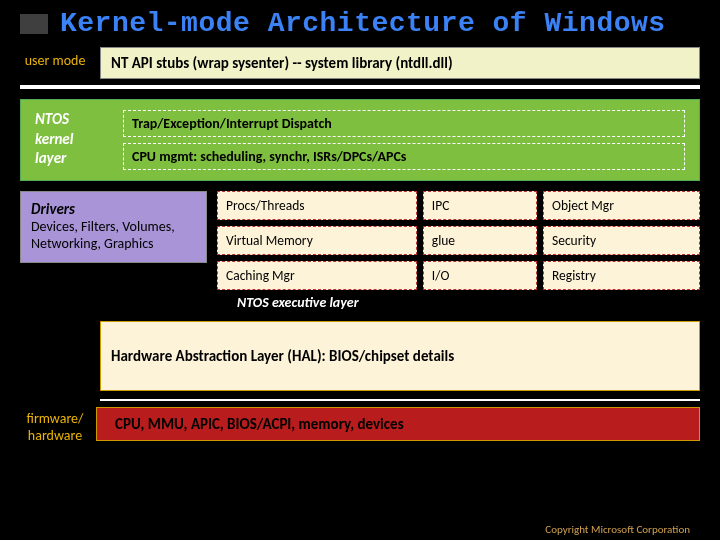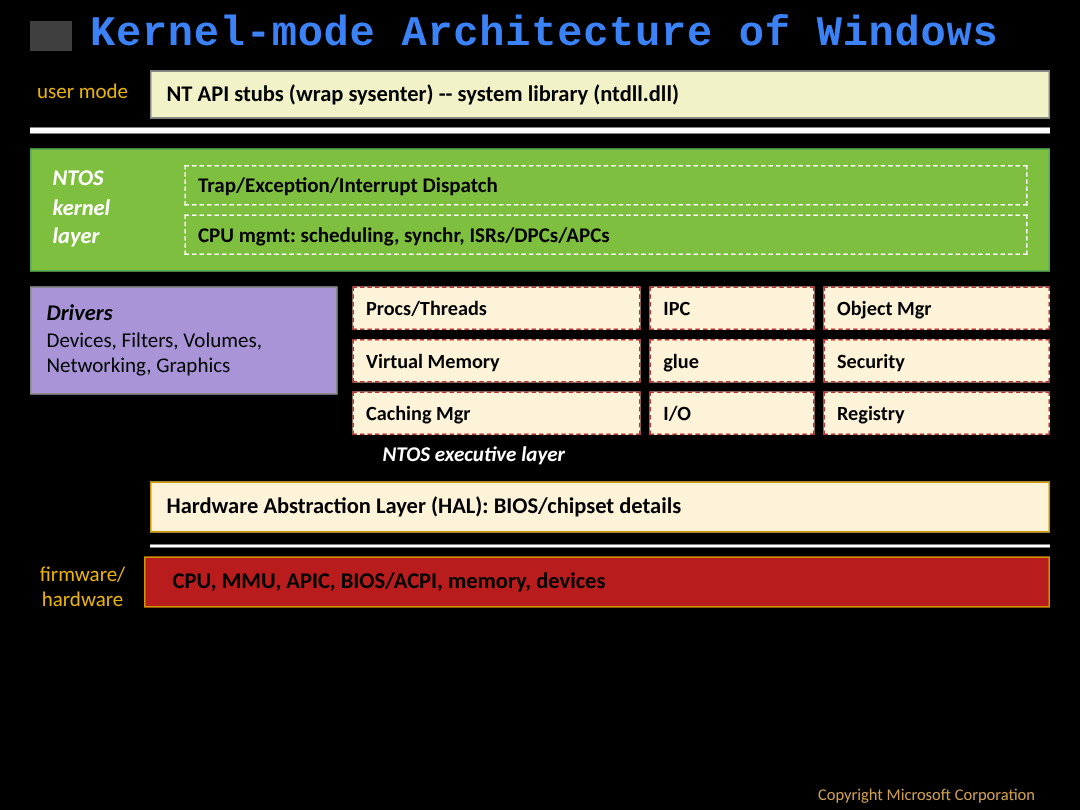--- a/index.html
+++ b/index.html
@@ -103,21 +103,21 @@
   .mid-section {
     display: flex;
     gap: 10px;
     margin-top: 10px;
     align-items: flex-start;
   }
   .purple-block {
     background: #a894d6;
     border: 1px solid #888;
     width: 165px;
-    padding: 8px 28px 10px 10px;
+    padding: 8px 10px 10px 10px;
     color: #000;
     font-size: 14px;
   }
   .purple-title {
     font-style: italic;
     font-weight: bold;
     font-size: 15px;
   }
   .exec-area {
     flex: 1;
@@ -126,34 +126,34 @@
     display: grid;
     grid-template-columns: 1.4fr 0.8fr 1.1fr;
     gap: 6px;
     margin-bottom: 4px;
   }
   .exec-cell {
     background: #fdf3d9;
     border: 1.5px dashed #b33;
     padding: 5px 8px;
     font-size: 13.5px;
-    font-weight: bold;
+    font-weight: normal;
   }
   .exec-caption {
     font-style: italic;
     font-weight: bold;
     color: #fff;
     font-size: 14px;
     padding-left: 20px;
     margin-top: 2px;
   }
   .hal-box {
     background: #fdf3d9;
     border: 1px solid #c90;
-    padding: 7px 10px;
+    padding: 25px 10px;
     font-size: 15px;
     font-weight: bold;
     margin-top: 10px;
     margin-left: 80px;
   }
   .fw-box {
     background: #b91c1c;
     border: 1px solid #c90;
     padding: 7px 18px;
     font-size: 15px;

